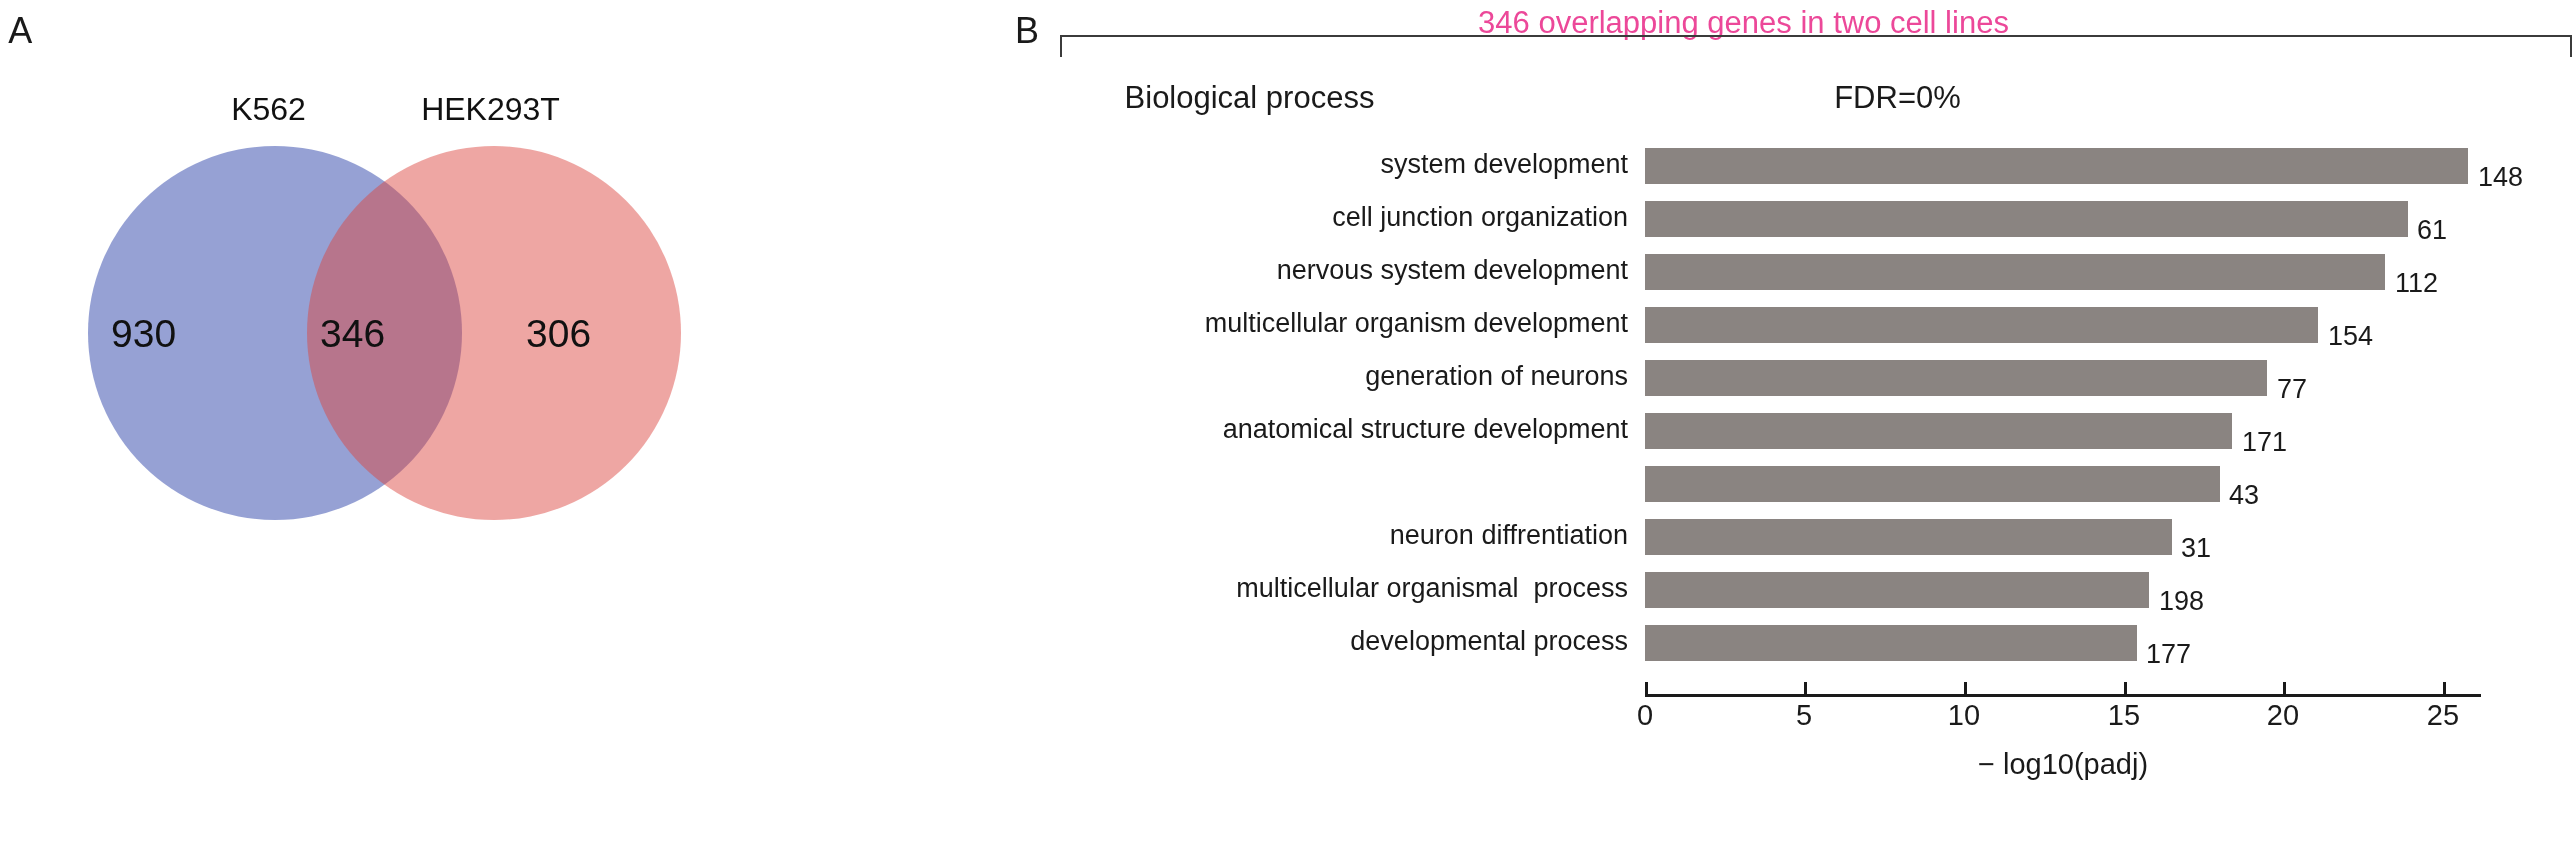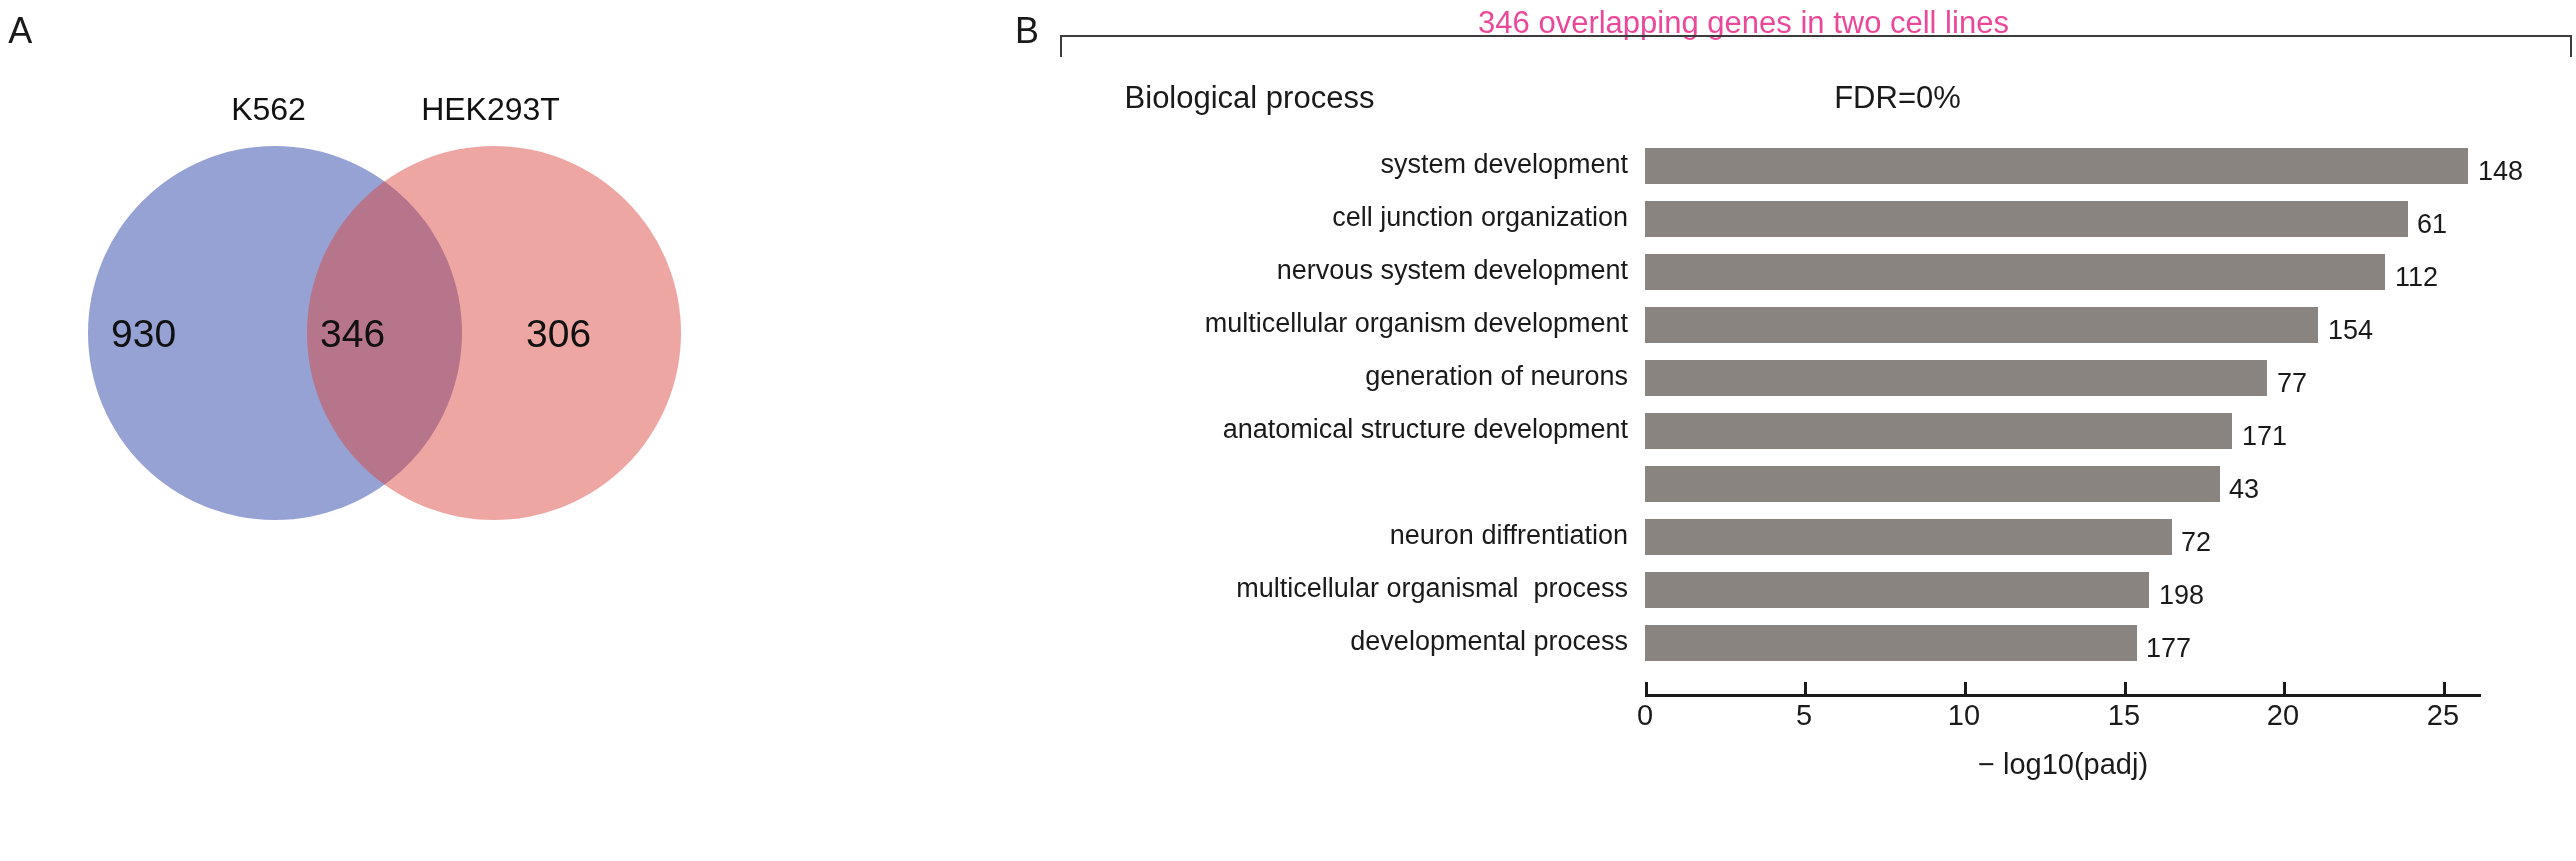--- a/index.html
+++ b/index.html
@@ -173,21 +173,21 @@
   }
   .bar-fill {
     position: absolute;
     left: 0;
     top: 0;
     height: 36px;
     background: #8a8481;
   }
   .bar-value {
     position: absolute;
-    top: 10px;
+    top: 16px;
     font-size: 27px;
     color: #1a1a1a;
     line-height: 1;
     white-space: nowrap;
   }
 
   
   #axis-wrap {
     position: absolute;
     left: 734px;
@@ -314,21 +314,21 @@
       <div class="bar-row">
         <div class="bar-track">
           <div class="bar-fill" style="width: 575px; background: rgb(138, 132, 129);"></div>
           <div class="bar-value" style="left: 584px; text-align: right;">43</div>
         </div>
       </div>
       <div class="bar-row">
         <div class="bar-label">neuron diffrentiation</div>
         <div class="bar-track">
           <div class="bar-fill" style="width: 527px; background: rgb(138, 132, 129);"></div>
-          <div class="bar-value" style="left: 536px;">72</div>
+          <div class="bar-value" style="left: 536px;">31</div>
         </div>
       </div>
       <div class="bar-row">
         <div class="bar-label">multicellular organismal  process</div>
         <div class="bar-track">
           <div class="bar-fill" style="width: 504px; background: rgb(138, 132, 129);"></div>
           <div class="bar-value" style="left: 514px;">198</div>
         </div>
       </div>
       <div class="bar-row">

